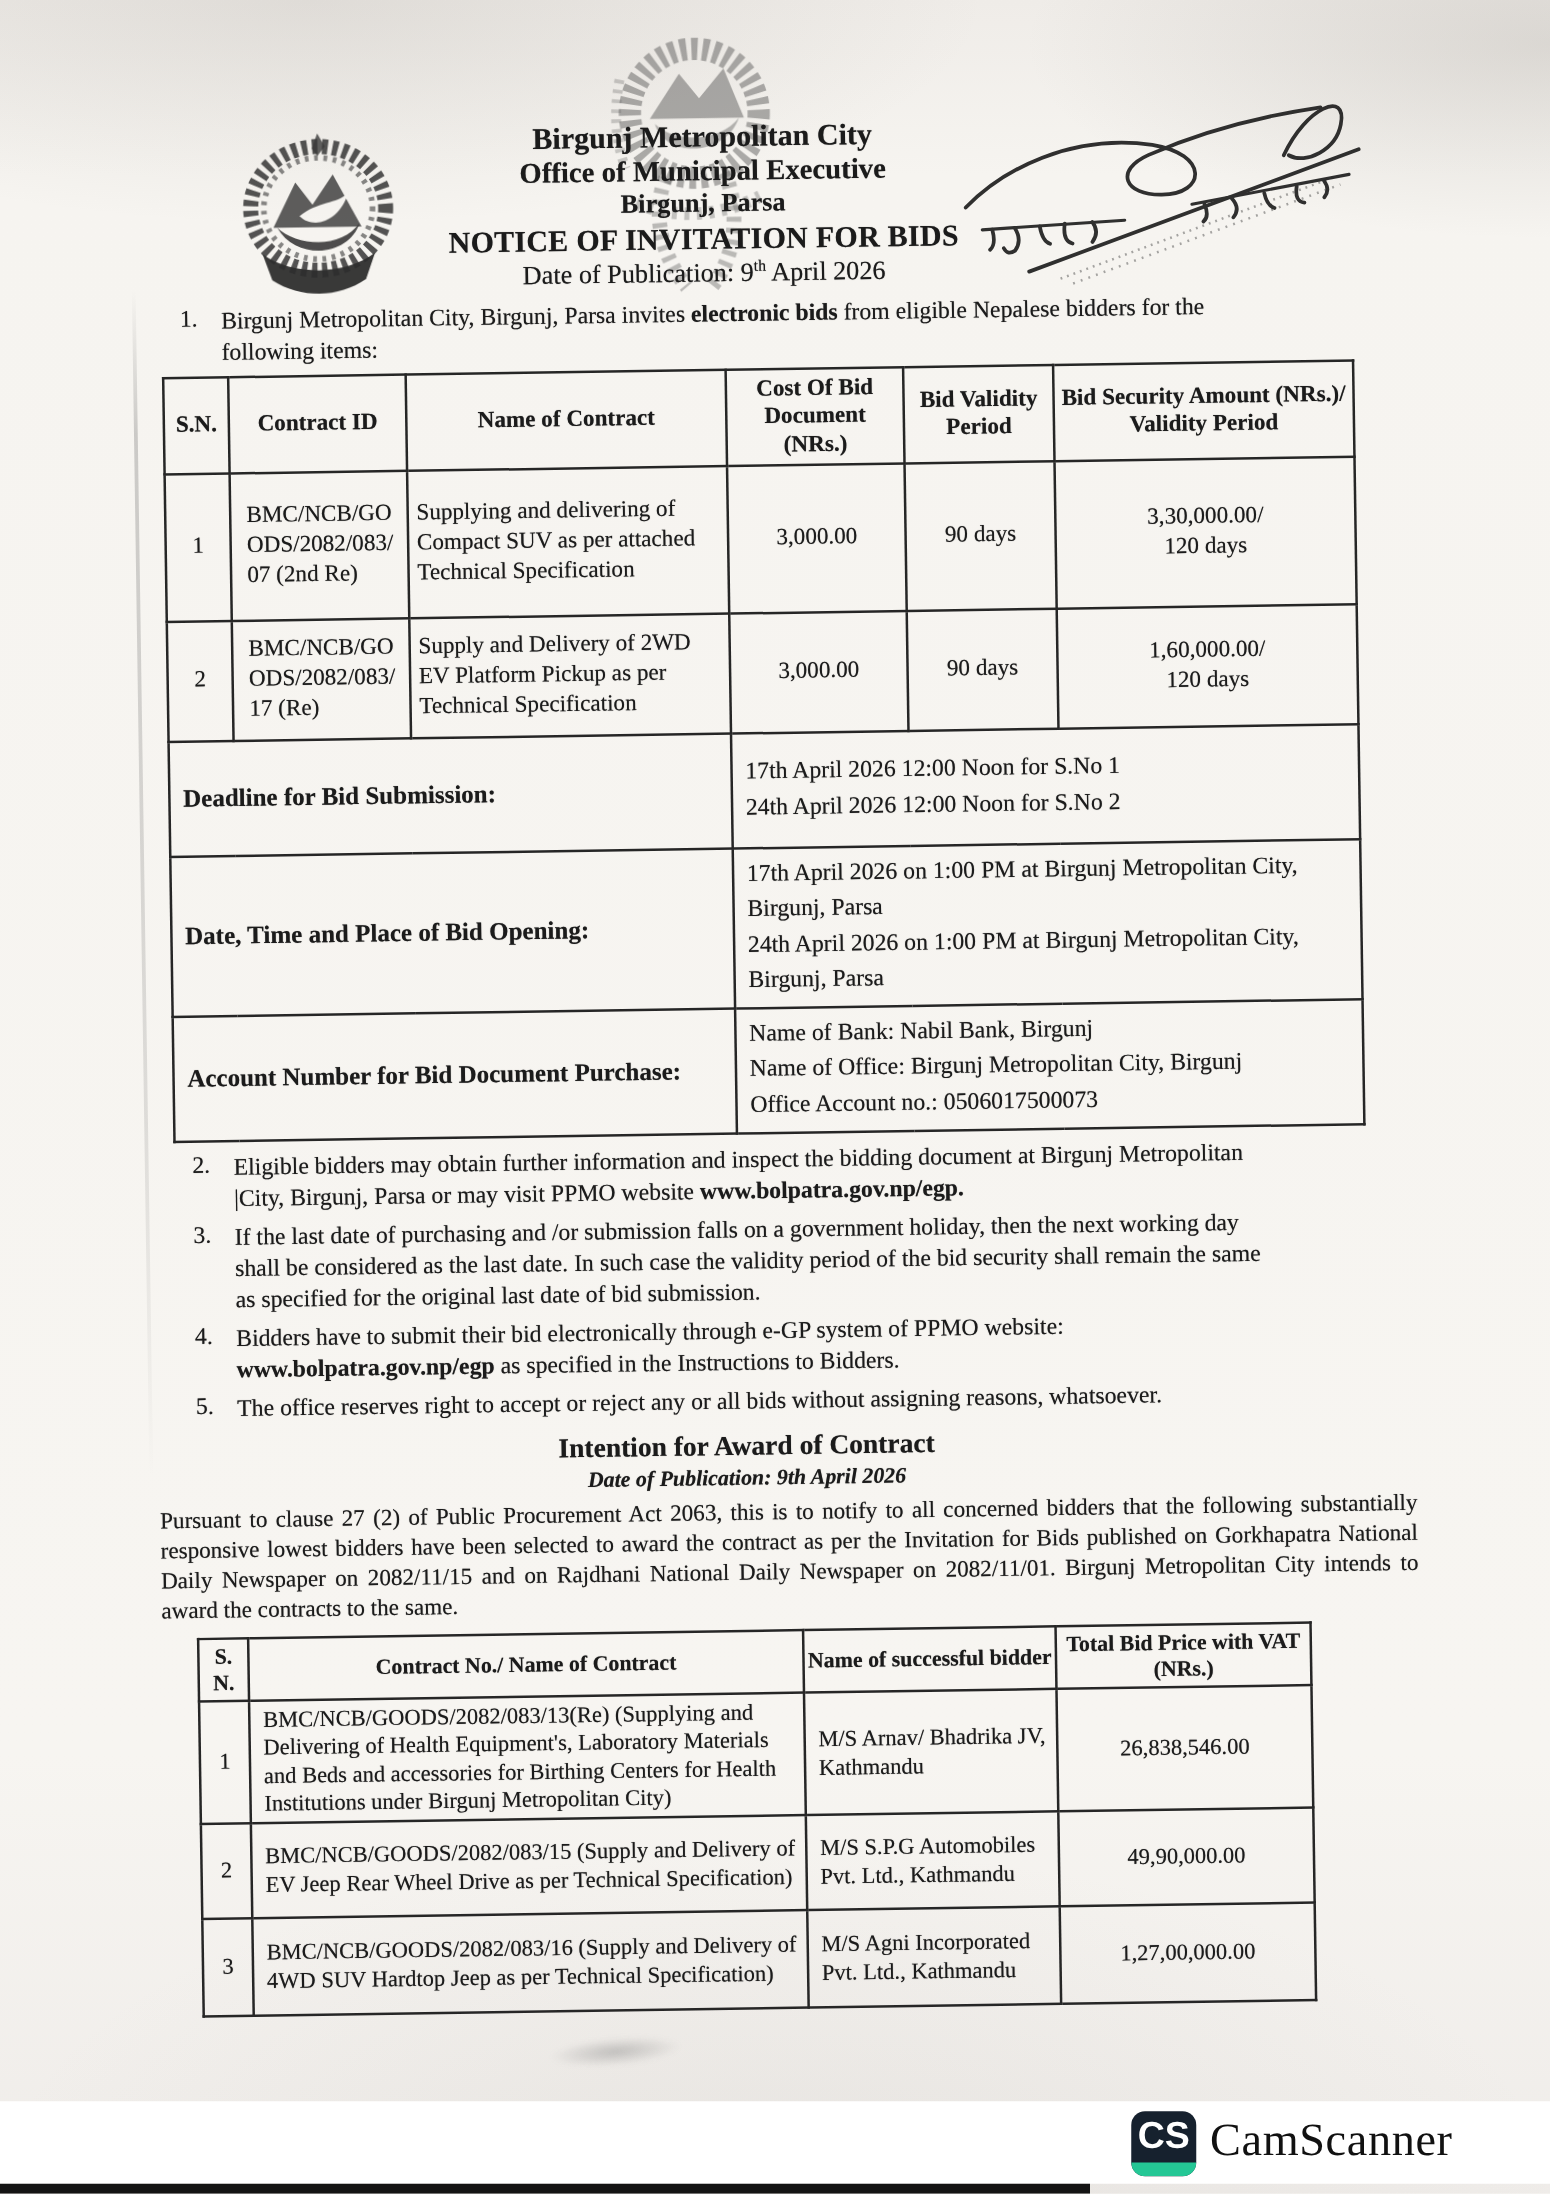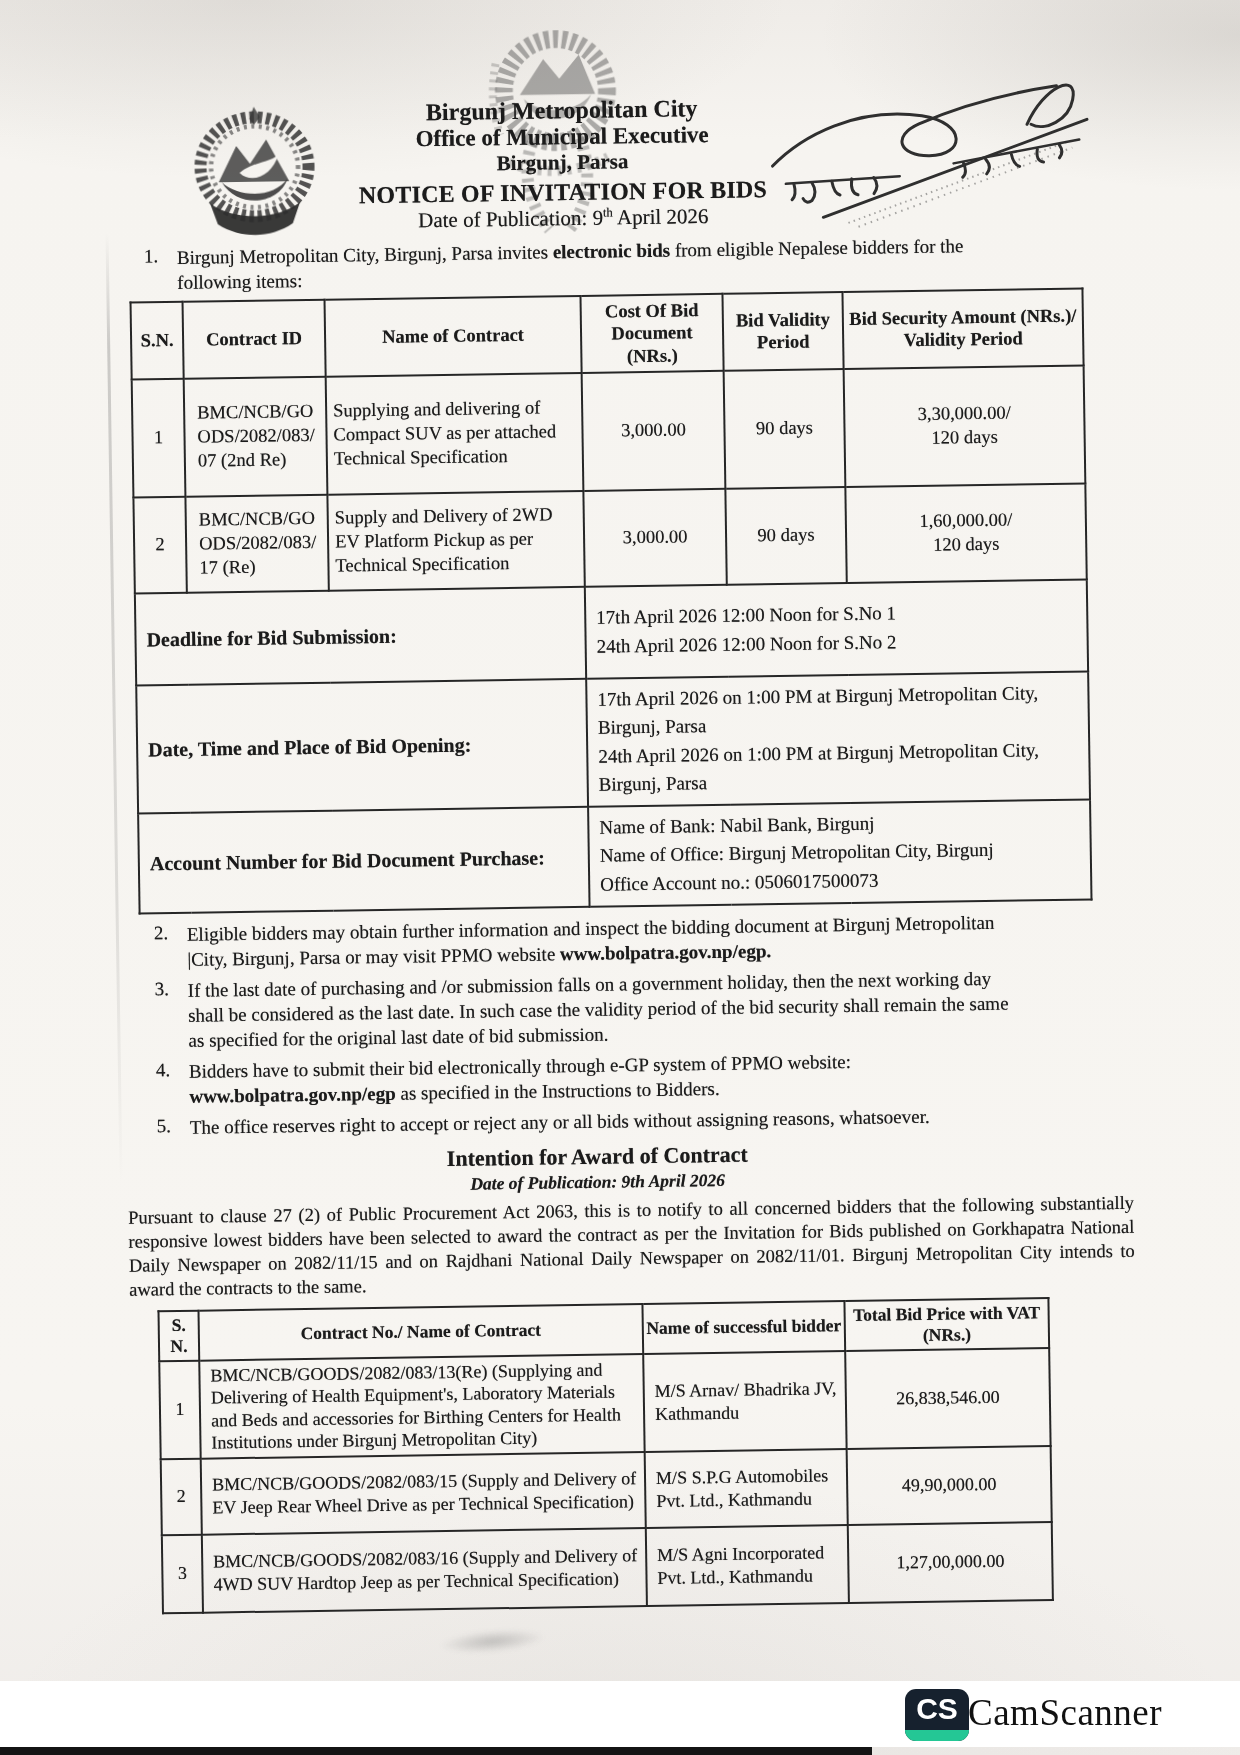--- a/index.html
+++ b/index.html
@@ -68,21 +68,21 @@
   .t2 td{ font-size:18px; line-height:1.25; }
   .t2 .sn{ text-align:center; }
   .t2 .ct{ padding:3px 6px 3px 10px; }
   .t2 .bd{ padding:3px 6px 3px 10px; }
   .t2 .pr{ text-align:center; }
   .t2 thead tr{ height:50px; }
   .t2 .r1{ height:96px; } .t2 .r2{ height:76px; } .t2 .r3{ height:78px; }
 
   
   .footer{ position:absolute; left:0; bottom:8px; width:1240px; height:66px; background:#ffffff; }
-  .cs-badge{ position:absolute; left:905px; top:8px; width:64px; height:52px; border-radius:11px;
+  .cs-badge{ position:absolute; left:905px; top:8px; width:52px; height:52px; border-radius:11px;
     background:#16212e; overflow:hidden; }
   .cs-badge .cs-txt{ position:absolute; top:3px; left:0; width:100%; text-align:center;
     font-family:"Liberation Sans","DejaVu Sans",sans-serif; font-weight:bold; font-size:30px; color:#fff; }
   .cs-strip{ position:absolute; bottom:0; left:0; width:100%; height:11px; background:#24c795; }
   .cs-name{ position:absolute; left:968px; top:10px; font-size:37px; color:#111; letter-spacing:.5px; }
 </style>
 </head>
 <body>
 
 <div class="scan ink">

